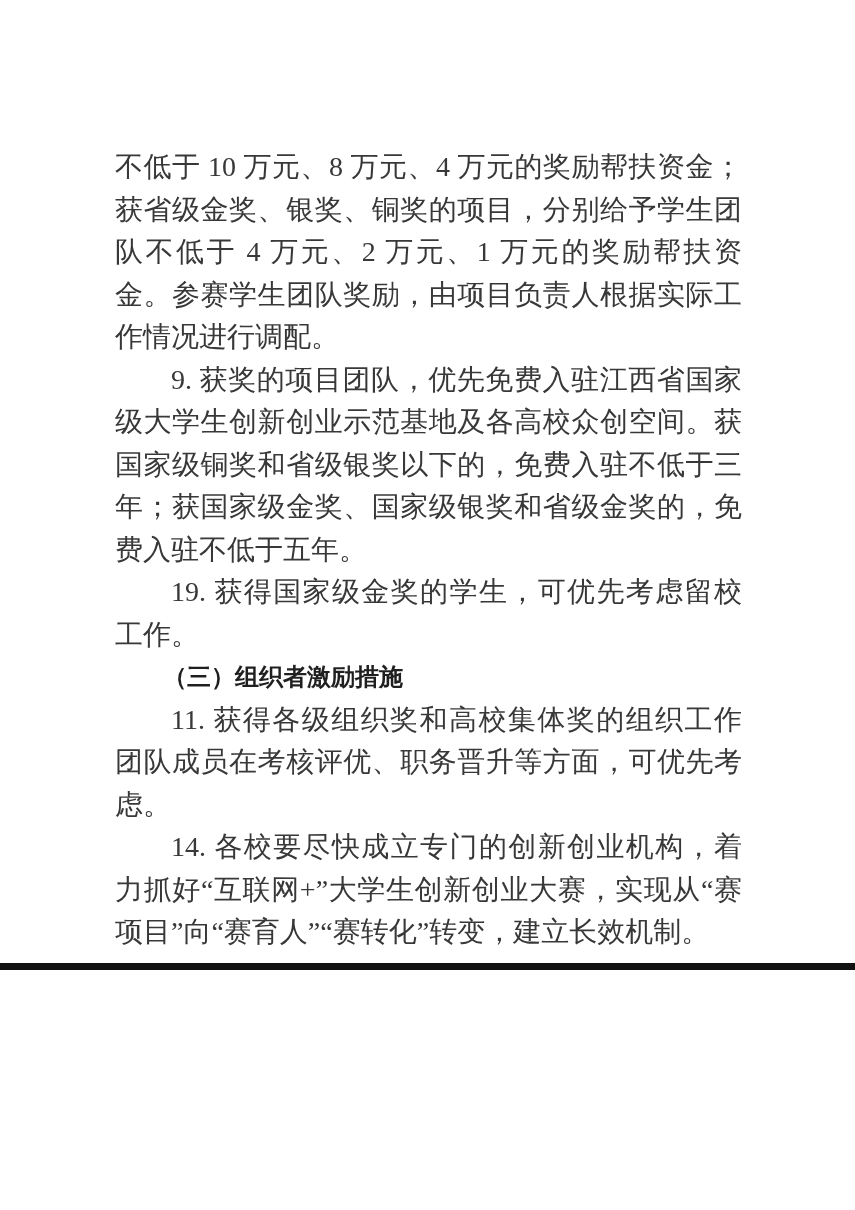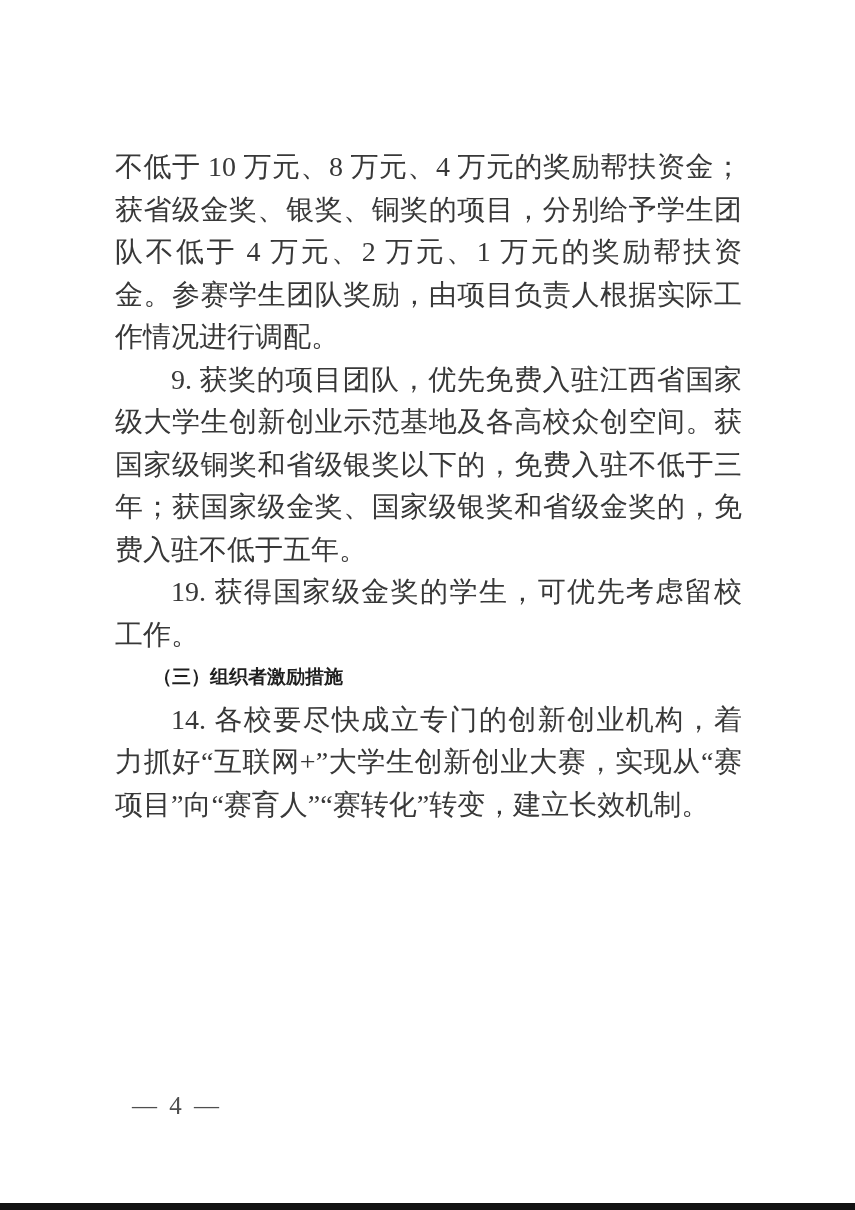--- a/index.html
+++ b/index.html
@@ -5,21 +5,21 @@
   * { margin: 0; padding: 0; box-sizing: border-box; }
   html, body { width: 855px; height: 1210px; }
   body {
     background: #ffffff;
     font-family: "Liberation Serif", "DejaVu Serif", serif;
     overflow: hidden;
   }
   .page {
     position: relative;
     width: 855px;
-    height: 1210px;
+    height: 970px;
     background: var(--page-bg, #ffffff);
     overflow: hidden;
   }
   .content {
     position: absolute;
     left: 115px;
     top: 146px;
     width: 627px;
     color: var(--text-color, #383838);
     font-size: 28px;
@@ -30,21 +30,21 @@
   .content p.paragraph {
     text-indent: 2em;
   }
   .content p.paragraph-continuation {
     text-indent: 0;
   }
   .content h3.heading {
     font-family: "Liberation Sans", "DejaVu Sans", sans-serif;
     font-weight: 700;
     color: var(--heading-color, #1f1f1f);
-    font-size: 19px;
+    font-size: 24px;
     line-height: 42.5px;
     text-indent: 2em;
   }
   .page-number {
     position: absolute;
     left: 132px;
     top: 1092px;
     color: var(--page-number-color, #4f4f4f);
     font-size: 25px;
     letter-spacing: 3px;
@@ -61,17 +61,18 @@
 </style>
 </head>
 <body>
 
 <div class="page">
   <main class="content">
       <p class="paragraph-continuation">不低于 10 万元、8 万元、4 万元的奖励帮扶资金；获省级金奖、银奖、铜奖的项目，分别给予学生团队不低于 4 万元、2 万元、1 万元的奖励帮扶资金。参赛学生团队奖励，由项目负责人根据实际工作情况进行调配。</p>
       <p class="paragraph">9. 获奖的项目团队，优先免费入驻江西省国家级大学生创新创业示范基地及各高校众创空间。获国家级铜奖和省级银奖以下的，免费入驻不低于三年；获国家级金奖、国家级银奖和省级金奖的，免费入驻不低于五年。</p>
       <p class="paragraph">19. 获得国家级金奖的学生，可优先考虑留校工作。</p>
       <h3 class="heading">（三）组织者激励措施</h3>
+      <p class="paragraph">11. 获得各级组织奖和高校集体奖的组织工作团队成员在考核评优、职务晋升等方面，可优先考虑。</p>
       <p class="paragraph">14. 各校要尽快成立专门的创新创业机构，着力抓好“互联网+”大学生创新创业大赛，实现从“赛项目”向“赛育人”“赛转化”转变，建立长效机制。</p>
     </main>
   <div class="page-number">— 4 —</div>
   <div class="footer-bar"></div>
 </div>
 
 </body></html>

